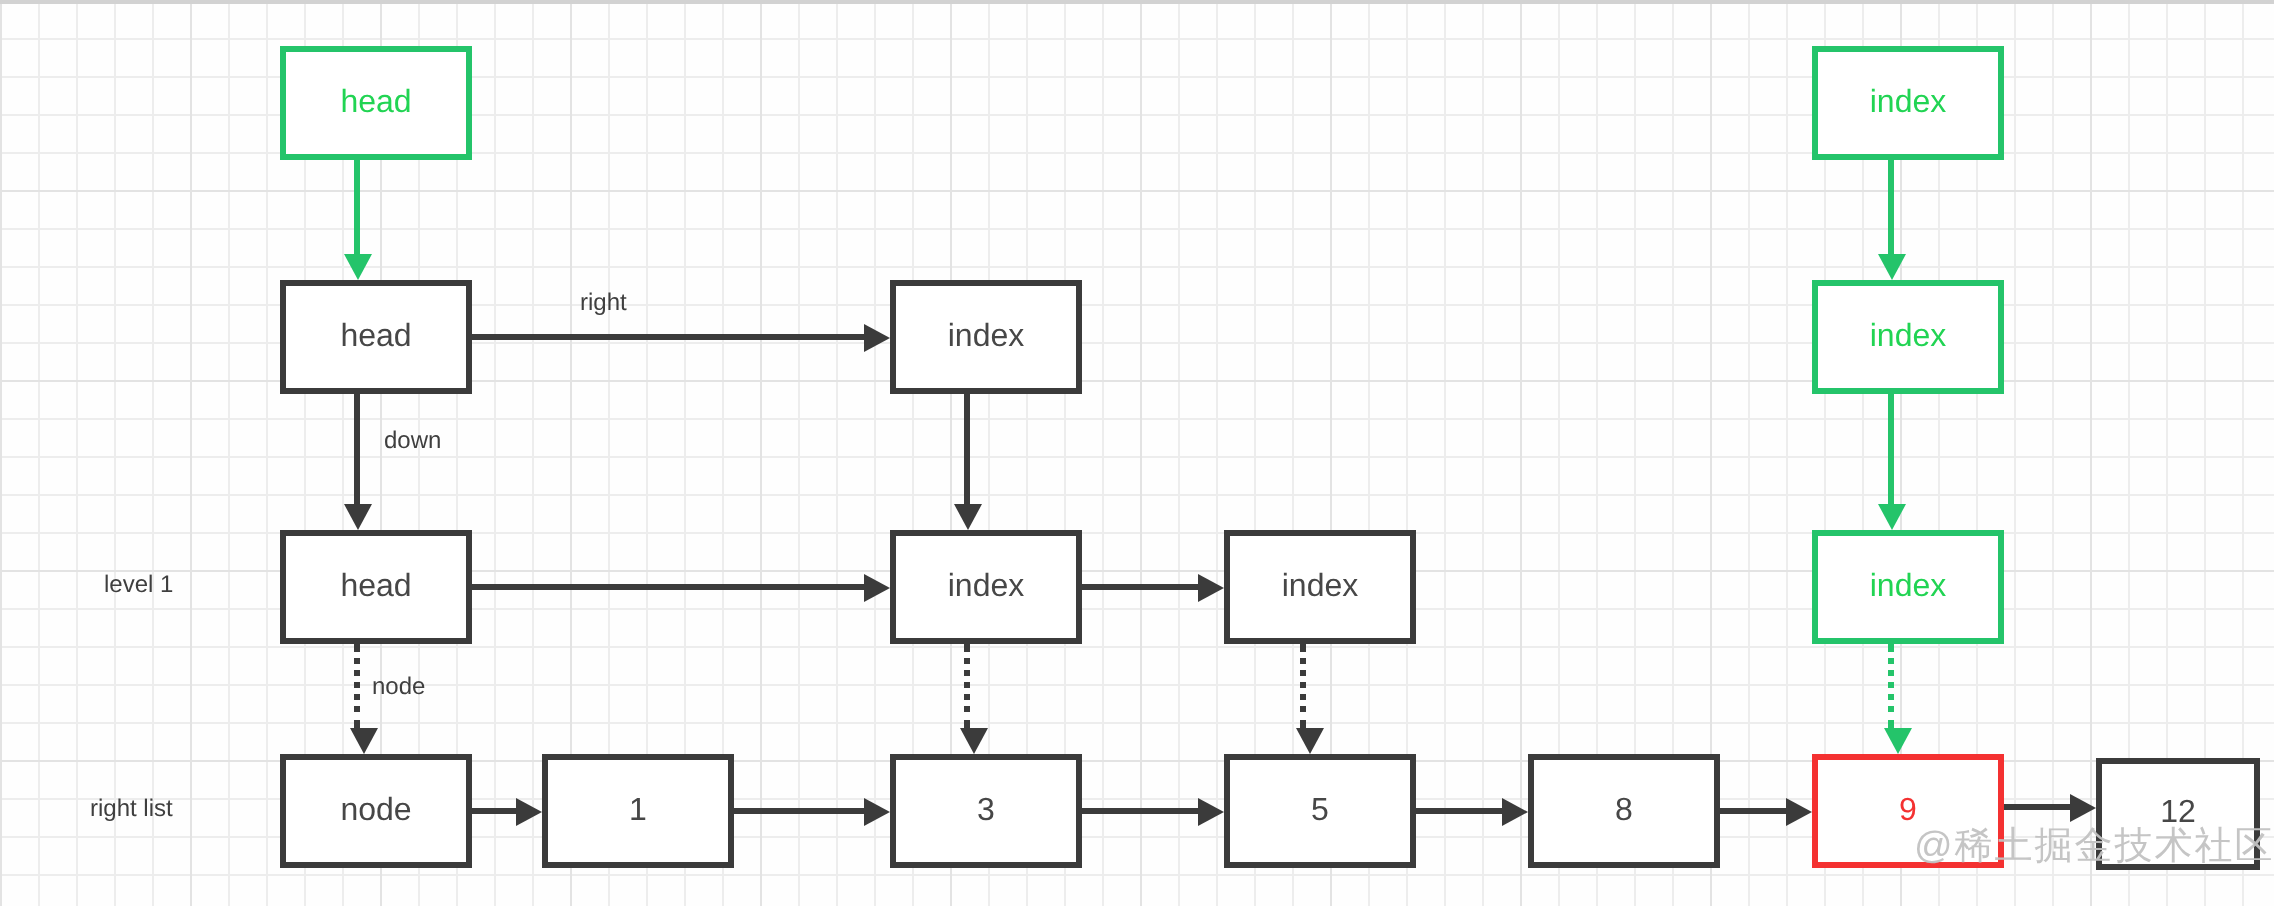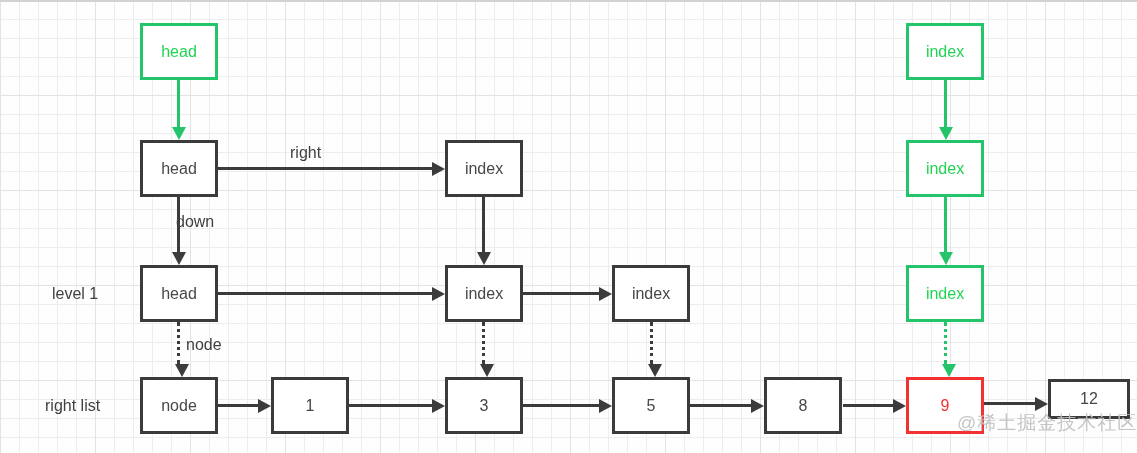--- a/index.html
+++ b/index.html
@@ -24,21 +24,21 @@
       repeating-linear-gradient(to right, var(--grid-major) 0 1px, transparent 1px 95px),
       repeating-linear-gradient(to bottom, var(--grid-major) 0 1px, transparent 1px 95px),
       repeating-linear-gradient(to right, var(--grid-minor) 0 1px, transparent 1px 19px),
       repeating-linear-gradient(to bottom, var(--grid-minor) 0 1px, transparent 1px 19px);
   }
   #canvas::before{
     content:"";position:absolute;left:0;top:0;width:100%;height:2px;background:#d2d2d2;
   }
   .box{
     position:absolute;
-    width:78px;height:57px;
+    width:96px;height:57px;
     border:3px solid var(--dark);
     background:#fff;
     display:flex;align-items:center;justify-content:center;
     font-size:16px;color:var(--text-dark);
     z-index:2;
   }
   .box.green{border-color:var(--green);color:var(--green-text);}
   .box.red{border-color:var(--red);color:var(--red);}
   
   .ha{position:absolute;height:3px;background:var(--dark);z-index:1;}
@@ -54,21 +54,21 @@
     content:"";position:absolute;bottom:-13px;left:1.5px;transform:translateX(-50%);
     width:0;height:0;
     border-left:7px solid transparent;border-right:7px solid transparent;
     border-top:13px solid var(--dark);
   }
   .va.dot{background:none;border-left:3px dotted var(--dark);}
   .va.green{background:var(--green);}
   .va.green::after{border-top-color:var(--green);}
   .va.dot.green{background:none;border-left-color:var(--green);}
   .lbl{
-    position:absolute;font-size:16px;color:var(--label);z-index:3;white-space:nowrap;
+    position:absolute;font-size:12px;color:var(--label);z-index:3;white-space:nowrap;
   }
   .watermark{
     position:absolute;left:957px;top:410px;z-index:5;
     font-size:19px;color:var(--watermark);opacity:.95;letter-spacing:1px;white-space:nowrap;
   }
 </style>
 </head>
 <body>
 
 <div id="canvas">
@@ -84,21 +84,21 @@
   <div class="box" style="left:445px;top:265px">index</div>
   <div class="box" style="left:612px;top:265px">index</div>
   <div class="box green" style="left:906px;top:265px">index</div>
 
   <div class="box" style="left:140px;top:377px">node</div>
   <div class="box" style="left:271px;top:377px">1</div>
   <div class="box" style="left:445px;top:377px">3</div>
   <div class="box" style="left:612px;top:377px">5</div>
   <div class="box" style="left:764px;top:377px">8</div>
   <div class="box red" style="left:906px;top:377px">9</div>
-  <div class="box" style="left:1048px;top:379px;width:82px;height:40px">12</div>
+  <div class="box" style="left:1048px;top:379px;width:82px;height:56px">12</div>
 
   <div class="ha" style="left:217px;top:167px;width:215px"></div>
   <div class="ha" style="left:217px;top:292px;width:215px"></div>
   <div class="ha" style="left:522px;top:292px;width:77px"></div>
   <div class="ha" style="left:217px;top:404px;width:41px"></div>
   <div class="ha" style="left:349px;top:404px;width:83px"></div>
   <div class="ha" style="left:522px;top:404px;width:77px"></div>
   <div class="ha" style="left:690px;top:404px;width:61px"></div>
   <div class="ha" style="left:843px;top:404px;width:50px"></div>
   <div class="ha" style="left:984px;top:402px;width:51px"></div>
@@ -107,21 +107,21 @@
   <div class="va" style="left:177px;top:197px;height:55px"></div>
   <div class="va" style="left:482px;top:197px;height:55px"></div>
   <div class="va green" style="left:944px;top:80px;height:47px"></div>
   <div class="va green" style="left:944px;top:197px;height:55px"></div>
   <div class="va dot" style="left:177px;top:322px;height:42px"></div>
   <div class="va dot" style="left:482px;top:322px;height:42px"></div>
   <div class="va dot" style="left:650px;top:322px;height:42px"></div>
   <div class="va dot green" style="left:944px;top:322px;height:42px"></div>
 
   <div class="lbl" style="left:290px;top:144px">right</div>
-  <div class="lbl" style="left:176px;top:213px">down</div>
+  <div class="lbl" style="left:192px;top:213px">down</div>
   <div class="lbl" style="left:186px;top:336px">node</div>
 
   <div class="lbl" style="left:52px;top:285px">level 1</div>
   <div class="lbl" style="left:45px;top:397px">right list</div>
 
   <div class="watermark">@稀土掘金技术社区</div>
 
 </div>
 
 </body></html>

